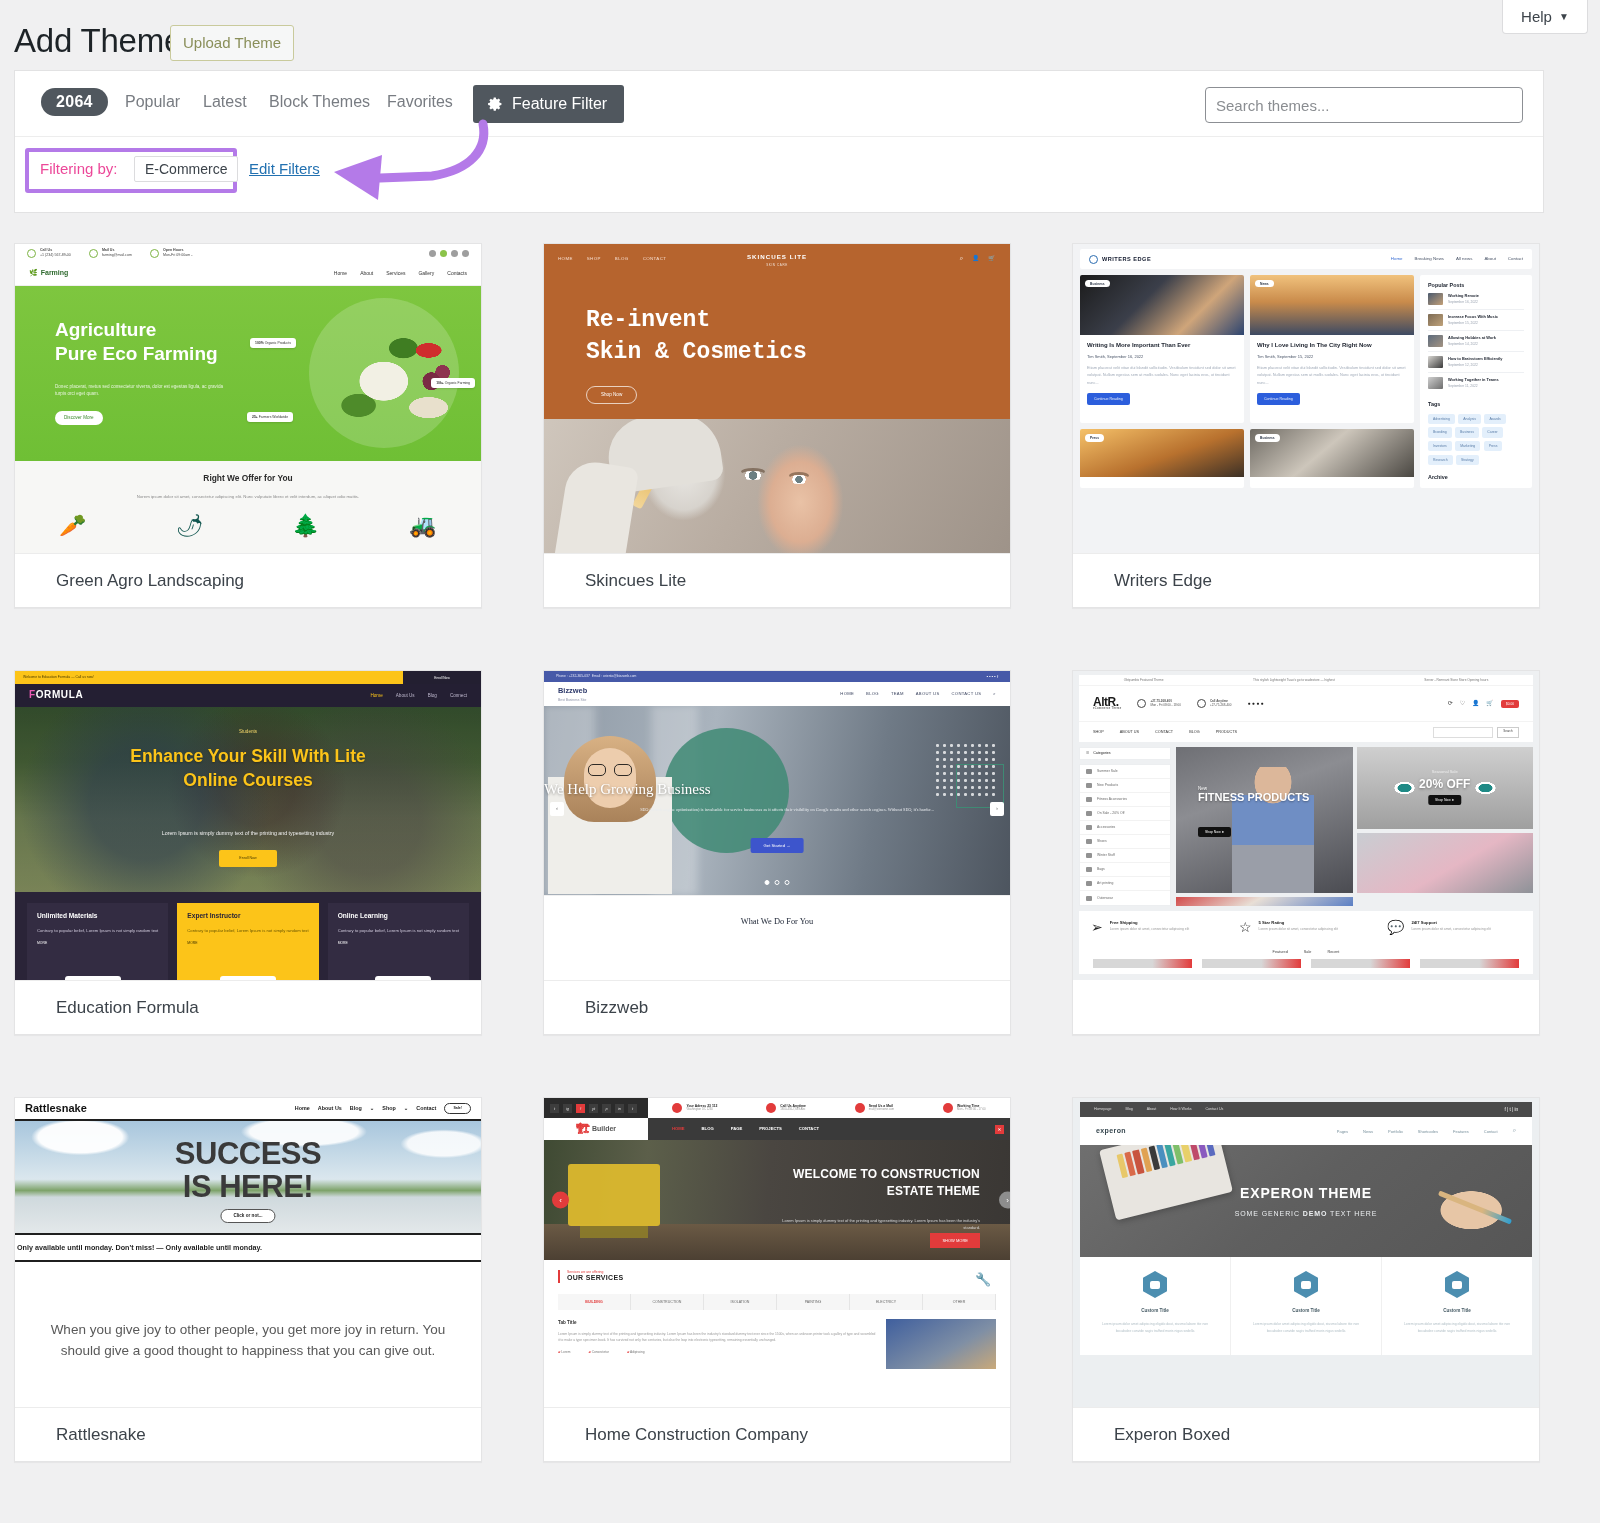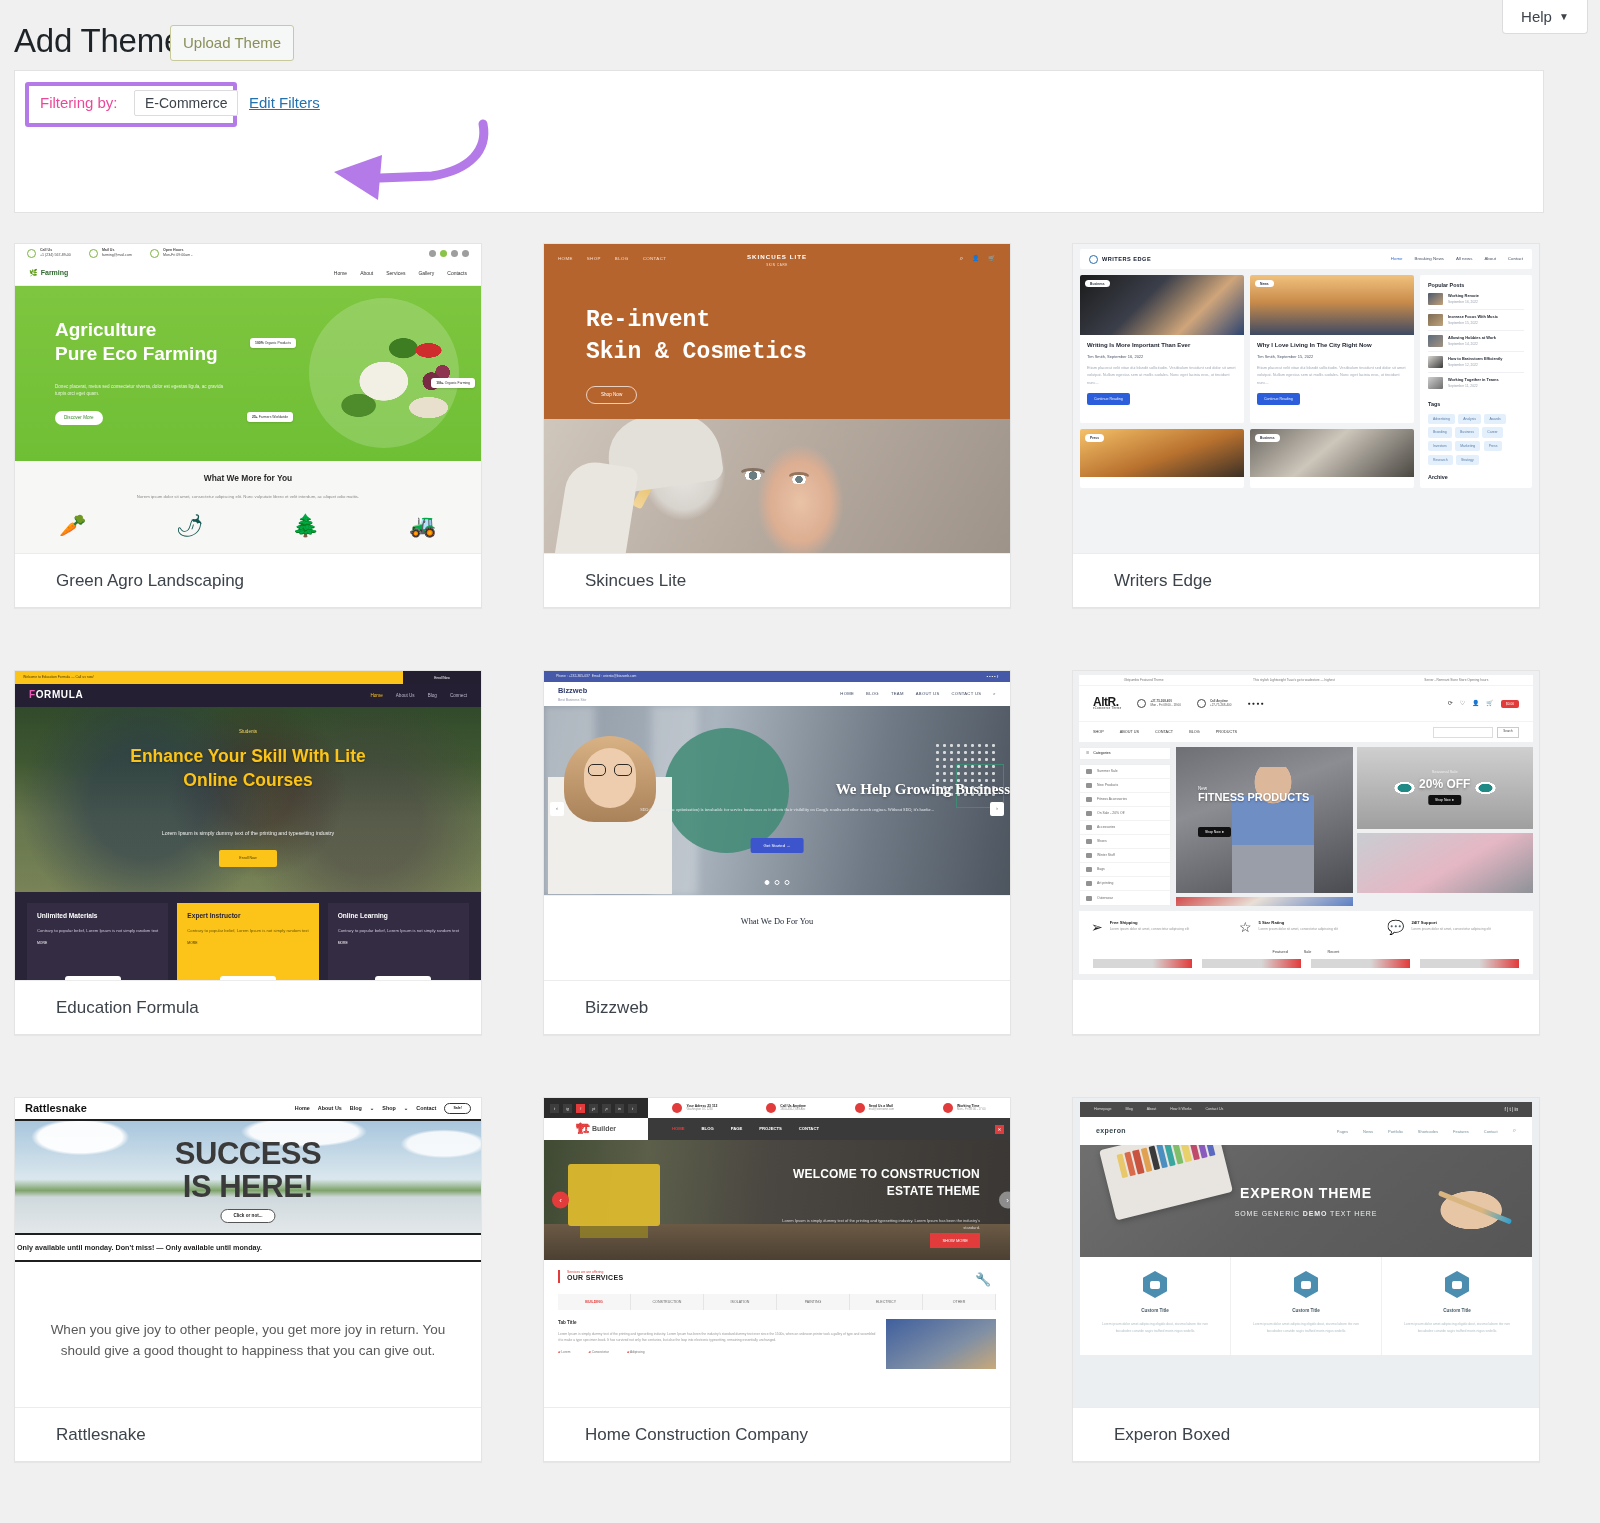--- a/index.html
+++ b/index.html
@@ -256,21 +256,21 @@
   .bw-circle { position:absolute; left:120px; top:22px; width:125px; height:125px; border-radius:50%; background:#3f8a74; opacity:.85; }
   .bw-person { position:absolute; left:4px; top:26px; width:124px; height:162px;
      background: radial-gradient(ellipse 32px 42px at 52% 22%, #e7c3a2 0 70%, transparent 72%),
                  linear-gradient(180deg, transparent 0 28%, #efeeea 28% 100%);
   }
   .bw-hair { position:absolute; left:20px; top:30px; width:92px; height:86px; border-radius:46px 46px 30px 30px; background:linear-gradient(180deg,#d8b184,#a9825a); }
   .bw-face { position:absolute; left:40px; top:42px; width:52px; height:60px; border-radius:26px; background:#edcdad; }
   .bw-gl { position:absolute; left:44px; top:58px; width:44px; height:12px; }
   .bw-gl i { position:absolute; width:18px; height:12px; border:1.4px solid #2e2a26; border-radius:5px; }
   .bw-gl i:first-child { left:0; } .bw-gl i:last-child { right:0; }
-  .bw-h1 { position:absolute; left:0; right:0; top:74px; text-align:right; color:#fff; font-size:15px; font-weight:700; font-family:"Liberation Serif", serif; text-shadow:0 1px 3px rgba(0,0,0,.4); }
+  .bw-h1 { position:absolute; left:0; right:0; top:74px; text-align:left; color:#fff; font-size:15px; font-weight:400; font-family:"Liberation Serif", serif; text-shadow:0 1px 3px rgba(0,0,0,.4); }
   .bw-sub { position:absolute; left:58px; right:38px; top:100px; text-align:center; color:#e9ecef; font-size:4.4px; line-height:1.7; font-family:"Liberation Serif", serif;}
   .bw-btn { position:absolute; left:50%; transform:translateX(-50%); top:132px; background:#3d55cc; color:#fff; font-size:4.2px; padding:5px 13px; border-radius:2px; }
   .bw-dots { position:absolute; left:50%; transform:translateX(-50%); bottom:10px; display:flex; gap:5px; }
   .bw-dots i { width:5px; height:5px; border-radius:50%; border:1px solid #fff; display:block; }
   .bw-dots i.on { background:#fff; }
   .bw-grid { position:absolute; right:14px; top:36px; width:62px; height:54px;
      background-image: radial-gradient(#fff 28%, transparent 30%); background-size: 7px 7px; opacity:.75; }
   .bw-sq { position:absolute; right:6px; top:58px; width:48px; height:44px; border:1.5px solid #3f8a74; }
   .bw-arrow { position:absolute; width:14px; height:14px; top:96px; background:#fff; border-radius:2px; display:flex;align-items:center;justify-content:center;font-size:6px;color:#666; }
   .bw-arrow.l { left:6px; } .bw-arrow.r { right:6px; }
@@ -414,20 +414,37 @@
 <div class="topbar">
   <div class="page-title">Add Themes</div>
   <div class="upload-btn">Upload Theme</div>
   <div class="help-btn">
     <span>Help</span>
     <span class="caret">▼</span>
   </div>
 </div>
 
 <div class="filter-panel">
+  <div class="tabrow">
+    <div class="count-pill">2064</div>
+    <div class="tab-link tab-popular">Popular</div>
+    <div class="tab-link tab-latest">Latest</div>
+    <div class="tab-link tab-block">Block Themes</div>
+    <div class="tab-link tab-fav">Favorites</div>
+    <div class="feature-filter-btn">
+      <span class="gear">
+        <svg width="16" height="16" viewBox="0 0 20 20">
+            <path fill="#fff" d="M10 6.5a3.5 3.5 0 100 7 3.5 3.5 0 000-7zm0 5.2a1.7 1.7 0 110-3.4 1.7 1.7 0 010 3.4z"></path>
+            <path fill="#fff" d="M18 11.3v-2.6l-2.2-.4a6 6 0 00-.6-1.4l1.3-1.8-1.9-1.9-1.8 1.3a6 6 0 00-1.4-.6L11 1.9H8.4L8 4a6 6 0 00-1.4.6L4.8 3.3 2.9 5.2 4.2 7a6 6 0 00-.6 1.4l-2.2.4v2.6l2.2.4c.15.5.35.96.6 1.4l-1.3 1.8 1.9 1.9 1.8-1.3c.44.25.9.45 1.4.6l.4 2.2H11l.4-2.2c.5-.15.96-.35 1.4-.6l1.8 1.3 1.9-1.9-1.3-1.8c.25-.44.45-.9.6-1.4l2.2-.4z"></path>
+          </svg>
+      </span>
+      <span>Feature Filter</span>
+    </div>
+    <input class="search-box" type="text" placeholder="Search themes..." style="">
+  </div>
 
   <div class="filterby-row">
     <div class="filterby-hl"></div>
     <div class="filterby-label">Filtering by:</div>
     <div class="chip">E-Commerce</div>
     <div class="edit-filters">Edit Filters</div>
   </div>
 </div>
 
 <svg class="arrow-svg" width="200" height="100" viewBox="0 0 200 100">
@@ -486,21 +503,21 @@
               radial-gradient(ellipse 11px 11px at 86% 52%, #7a2b44 0 80%, transparent 82%),
               radial-gradient(ellipse 9px 9px at 94% 44%, #8e3350 0 80%, transparent 82%),
               radial-gradient(ellipse 24px 13px at 84% 76%, #e8e0cc 0 80%, transparent 82%),
               radial-gradient(ellipse 24px 16px at 34% 74%, #4e8b2a 0 70%, transparent 74%),
               radial-gradient(ellipse 20px 14px at 66% 22%, #3f7d22 0 70%, transparent 74%);"></div>
         <div class="ga-badge" style="left:235px; top:52px; z-index:3;"><b>100%</b> <span>Organic Products</span></div>
         <div class="ga-badge" style="right:6px; top:92px; z-index:3;"><b>10k+</b> <span>Organic Farming</span></div>
         <div class="ga-badge" style="left:232px; top:126px; z-index:3;"><b>25+</b> <span>Farmers Worldwide</span></div>
       </div>
       <div class="ga-offer">
-        <h3>What We More for You</h3>
+        <h3>Right We Offer for You</h3>
         <p>Norem ipsum dolor sit amet, consectetur adipiscing elit. Nunc vulputate libero et velit interdum, ac aliquet odio mattis.</p>
         <div class="ga-icons">
           <span>🥕</span>
           <span>🌶</span>
           <span>🌲</span>
           <span>🚜</span>
         </div>
       </div>
     </div>
     <div class="card-footer">

